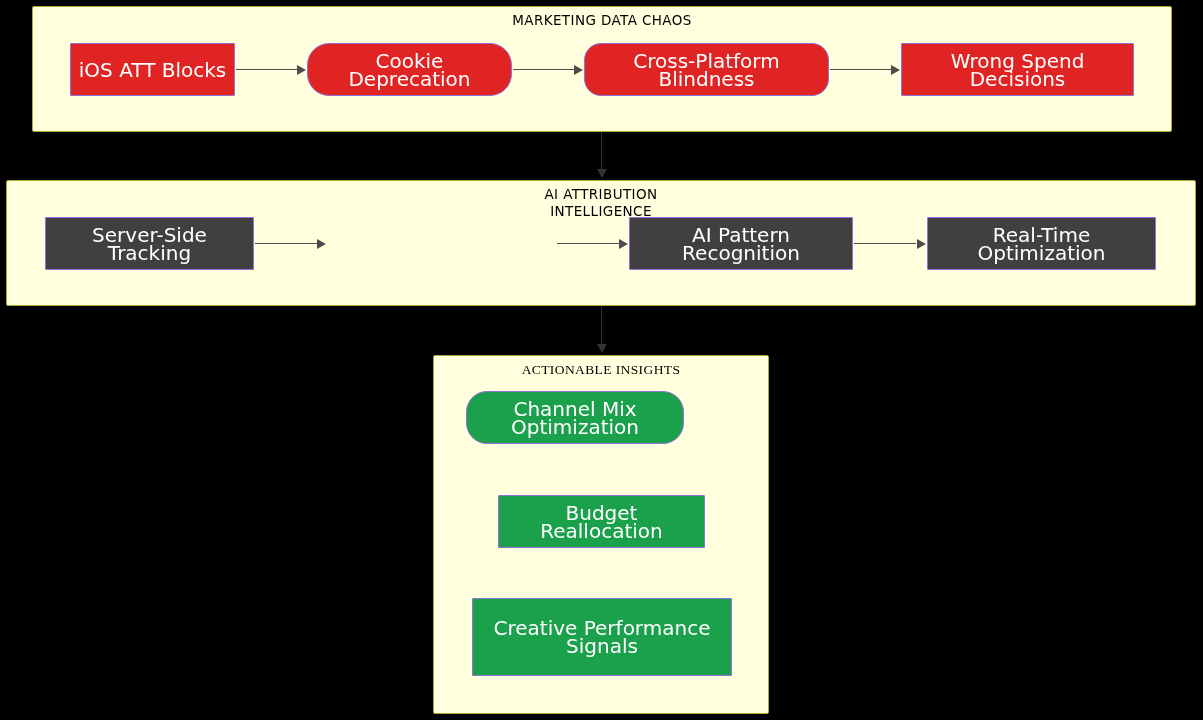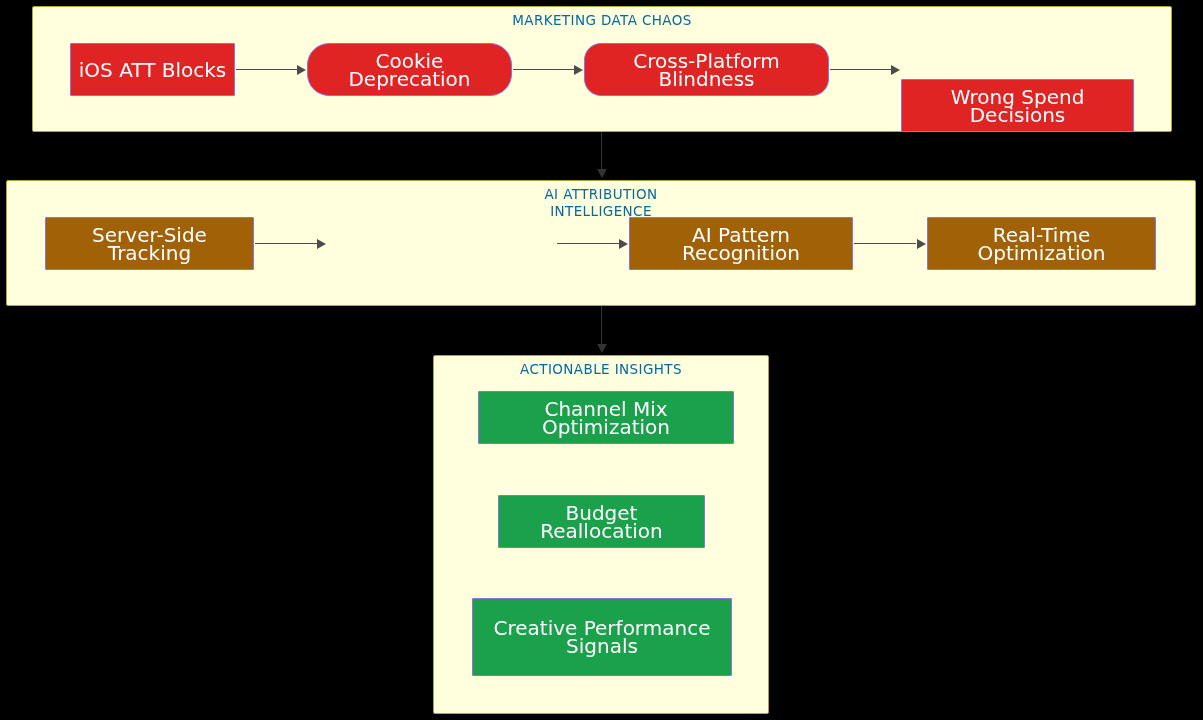--- a/index.html
+++ b/index.html
@@ -28,21 +28,21 @@
     border: 1px solid #aaaa33;
     border-radius: 2px;
     box-sizing: border-box;
   }
   .cluster-title {
     position: absolute;
     left: 0;
     right: 0;
     text-align: center;
     font-size: 13.5px;
-    color: #0369a1;
+    color: #000000;
     letter-spacing: 0.4px;
     line-height: 17px;
     white-space: pre-line;
     pointer-events: none;
   }
 
   
   .node {
     position: absolute;
     box-sizing: border-box;
@@ -51,21 +51,21 @@
     display: flex;
     align-items: center;
     justify-content: center;
     text-align: center;
     color: #ffffff;
     font-size: 20px;
     line-height: 18px;
     padding: 0 6px;
   }
   .node.red   { background: #e02424; }
-  .node.blue  { background: #a16207; }
+  .node.blue  { background: #404040; }
   .node.green { background: #1ba04c; }
   .node-label { white-space: pre-line; }
 
   
   .hline {
     position: absolute;
     height: 1.4px;
     background: #4c4c4c;
   }
   .vline {
@@ -102,21 +102,21 @@
   </div>
 
   <div class="node red" style="left:307px; top:43px; width:205px; height:53px;border-radius:22px;">
     <span class="node-label">Cookie Deprecation</span>
   </div>
 
   <div class="node red" style="left:584px; top:43px; width:245px; height:53px;border-radius:17px;">
     <span class="node-label">Cross-Platform Blindness</span>
   </div>
 
-  <div class="node red" style="left:901px; top:43px; width:233px; height:53px;margin-top:36px;">
+  <div class="node red" style="left:901px; top:43px; width:233px; height:53px;">
     <span class="node-label">Wrong Spend Decisions</span>
   </div>
 
   <div class="hline" style="left:236px; top:69px; width:62px;"></div>
   <div class="arrow-right" style="left:297px; top:64.5px;"></div>
 
   <div class="hline" style="left:513px; top:69px; width:62px;"></div>
   <div class="arrow-right" style="left:574px; top:64.5px;"></div>
 
   <div class="hline" style="left:830px; top:69px; width:62px;"></div>
@@ -149,24 +149,24 @@
   <div class="hline" style="left:557px; top:243px; width:62px;"></div>
   <div class="arrow-right" style="left:619px; top:238.5px;"></div>
 
   <div class="hline" style="left:854px; top:243px; width:62px;"></div>
   <div class="arrow-right" style="left:917px; top:238.5px;"></div>
 
   <div class="vline" style="left:601px; top:306px; height:39px;"></div>
   <div class="arrow-down" style="left:596.5px; top:344px;"></div>
 
   <div class="cluster" style="left:433px; top:355px; width:336px; height:359px;">
-    <div class="cluster-title" style="top:5px;">ACTIONABLE INSIGHTS</div>
+    <div class="cluster-title" style="top:5px;font-family:Liberation Serif, serif;">ACTIONABLE INSIGHTS</div>
   </div>
 
-  <div class="node green" style="left:478px; top:391px; width:256px; height:53px;">
+  <div class="node green" style="left:466px; top:391px; width:218px; height:53px;border-radius:21px;">
     <span class="node-label">Channel Mix Optimization</span>
   </div>
 
   <div class="node green" style="left:472px; top:598px; width:260px; height:78px;">
     <span class="node-label">Creative Performance
 Signals</span>
   </div>
 
   <div class="node green" style="left:498px; top:495px; width:207px; height:53px;">
     <span class="node-label">Budget Reallocation</span>

